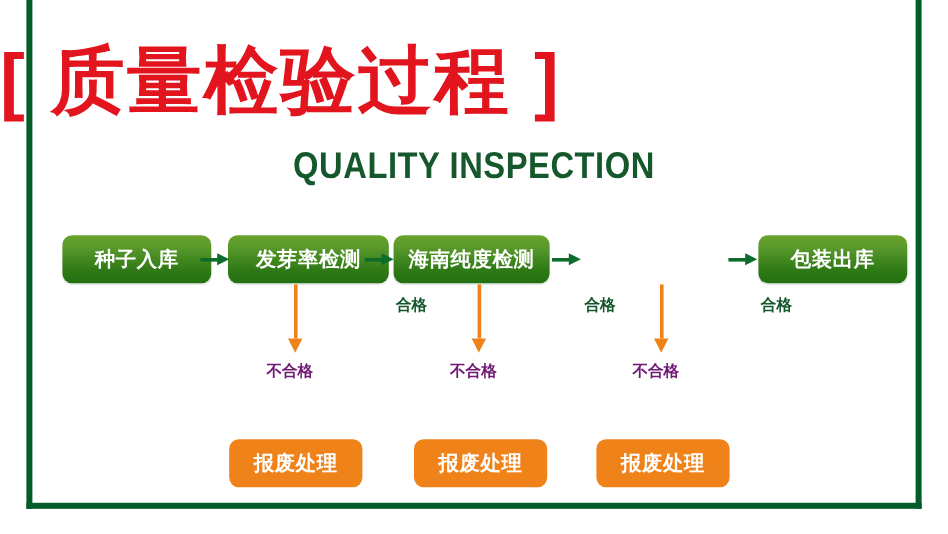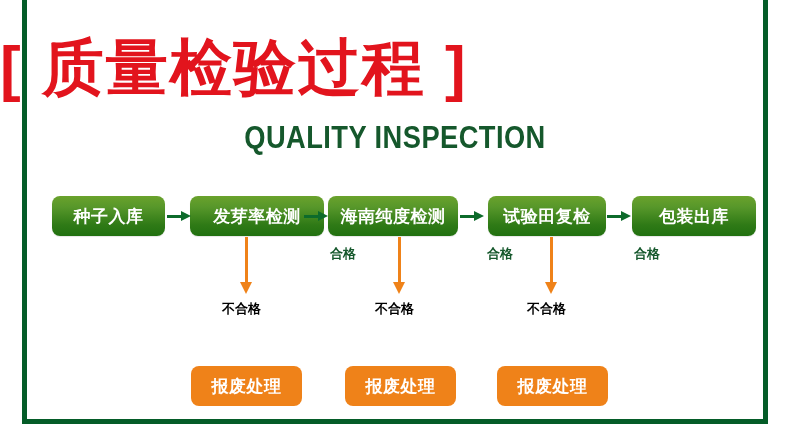--- a/index.html
+++ b/index.html
@@ -113,45 +113,44 @@
   .lbl-pass{
     position:absolute;
     color:#15582c;
     font-size:13px;
     font-weight:bold;
     white-space:nowrap;
     margin-left:36px;
   }
   .lbl-fail{
     position:absolute;
-    color:#000000;
+    color:#701a75;
     font-size:13px;
     font-weight:bold;
     white-space:nowrap;
   }
 </style>
 </head>
 <body>
 
 <div class="canvas">
 
   <div class="frame-left"></div>
   <div class="frame-right"></div>
   <div class="frame-bottom"></div>
 
   <div class="title">[ 质量检验过程 ]</div>
   <div class="subtitle">QUALITY INSPECTION</div>
 
-  <div class="gbox" style="left:52px;  top:196px; width:113px;">种子入库</div>
+  <div class="gbox" style="left:52px;  top:196px; width:124px;">种子入库</div>
 
   <div class="gbox" style="left:190px; top:196px; width:134px;">发芽率检测</div>
 
   <div class="gbox" style="left:328px; top:196px; width:130px;">海南纯度检测</div>
 
-  <div class="gbox" style="left:488px; top:196px; width:118px;">试验田复检</div>
 
   <div class="gbox" style="left:632px; top:196px; width:124px;">包装出库</div>
 
   <div class="harrow" style="left:167px;">
     <span class="shaft"></span>
     <span class="head"></span>
   </div>
   <div class="harrow" style="left:304px;">
     <span class="shaft"></span>
     <span class="head"></span>

